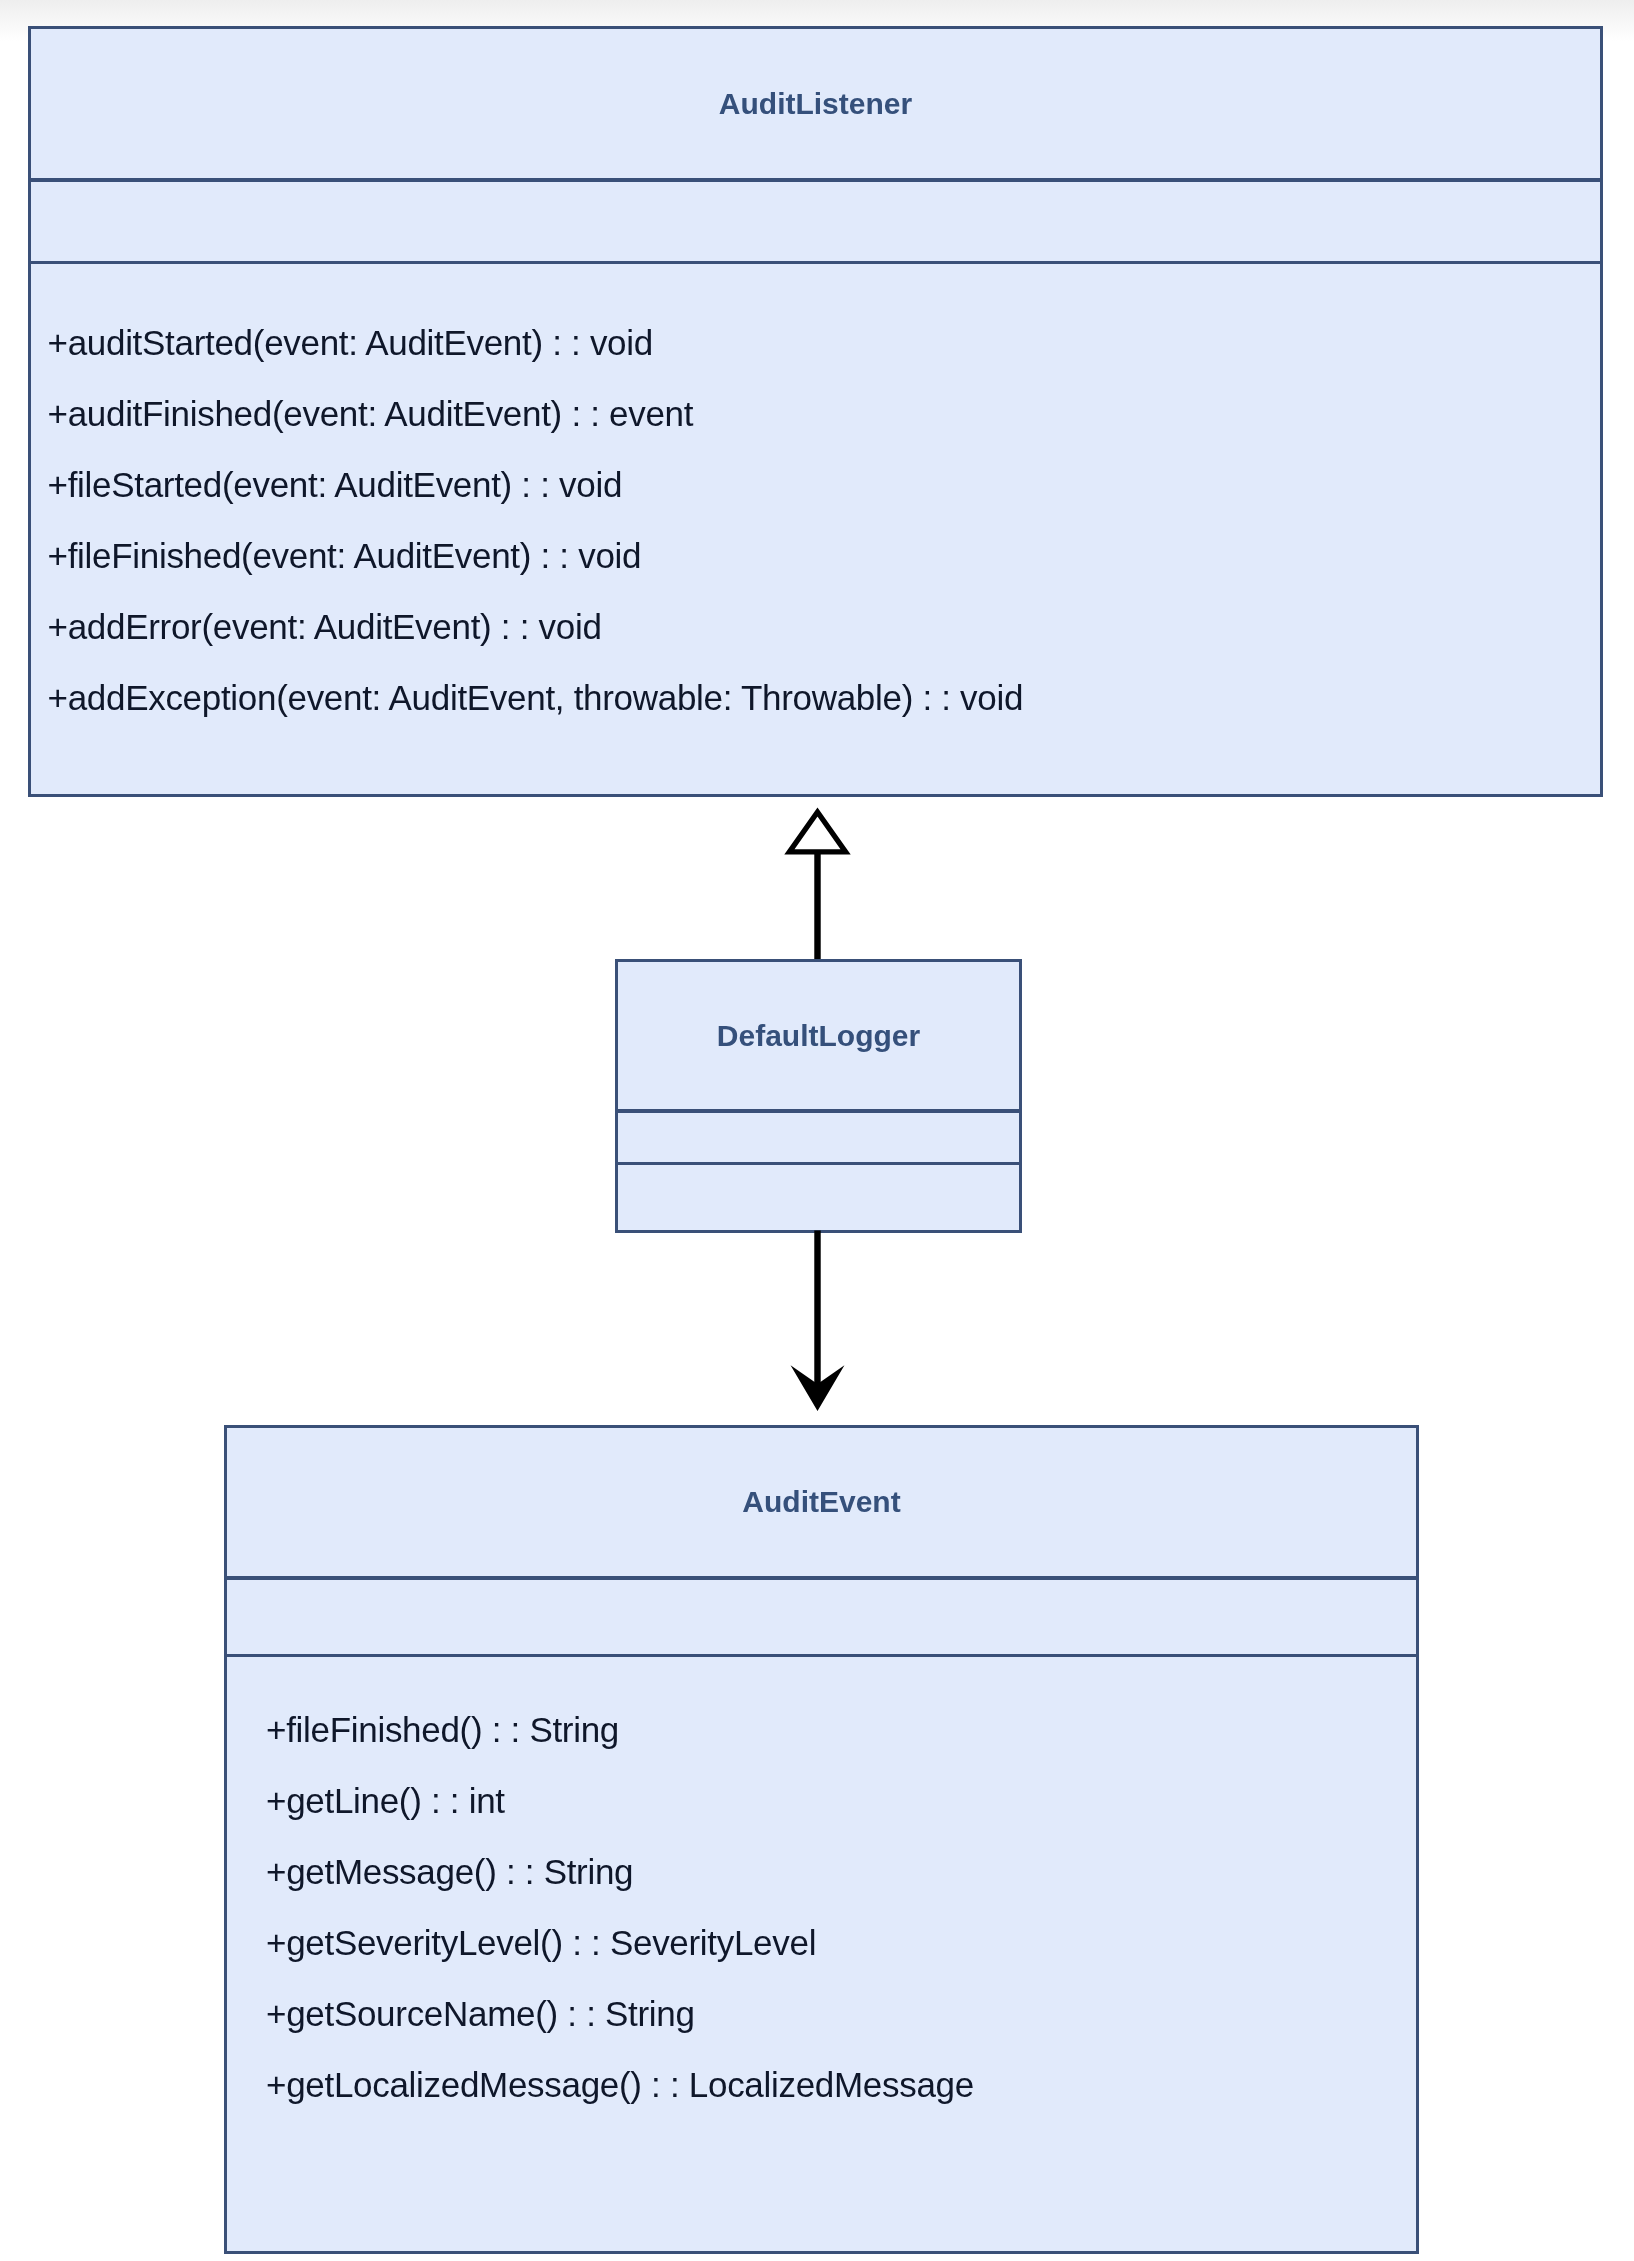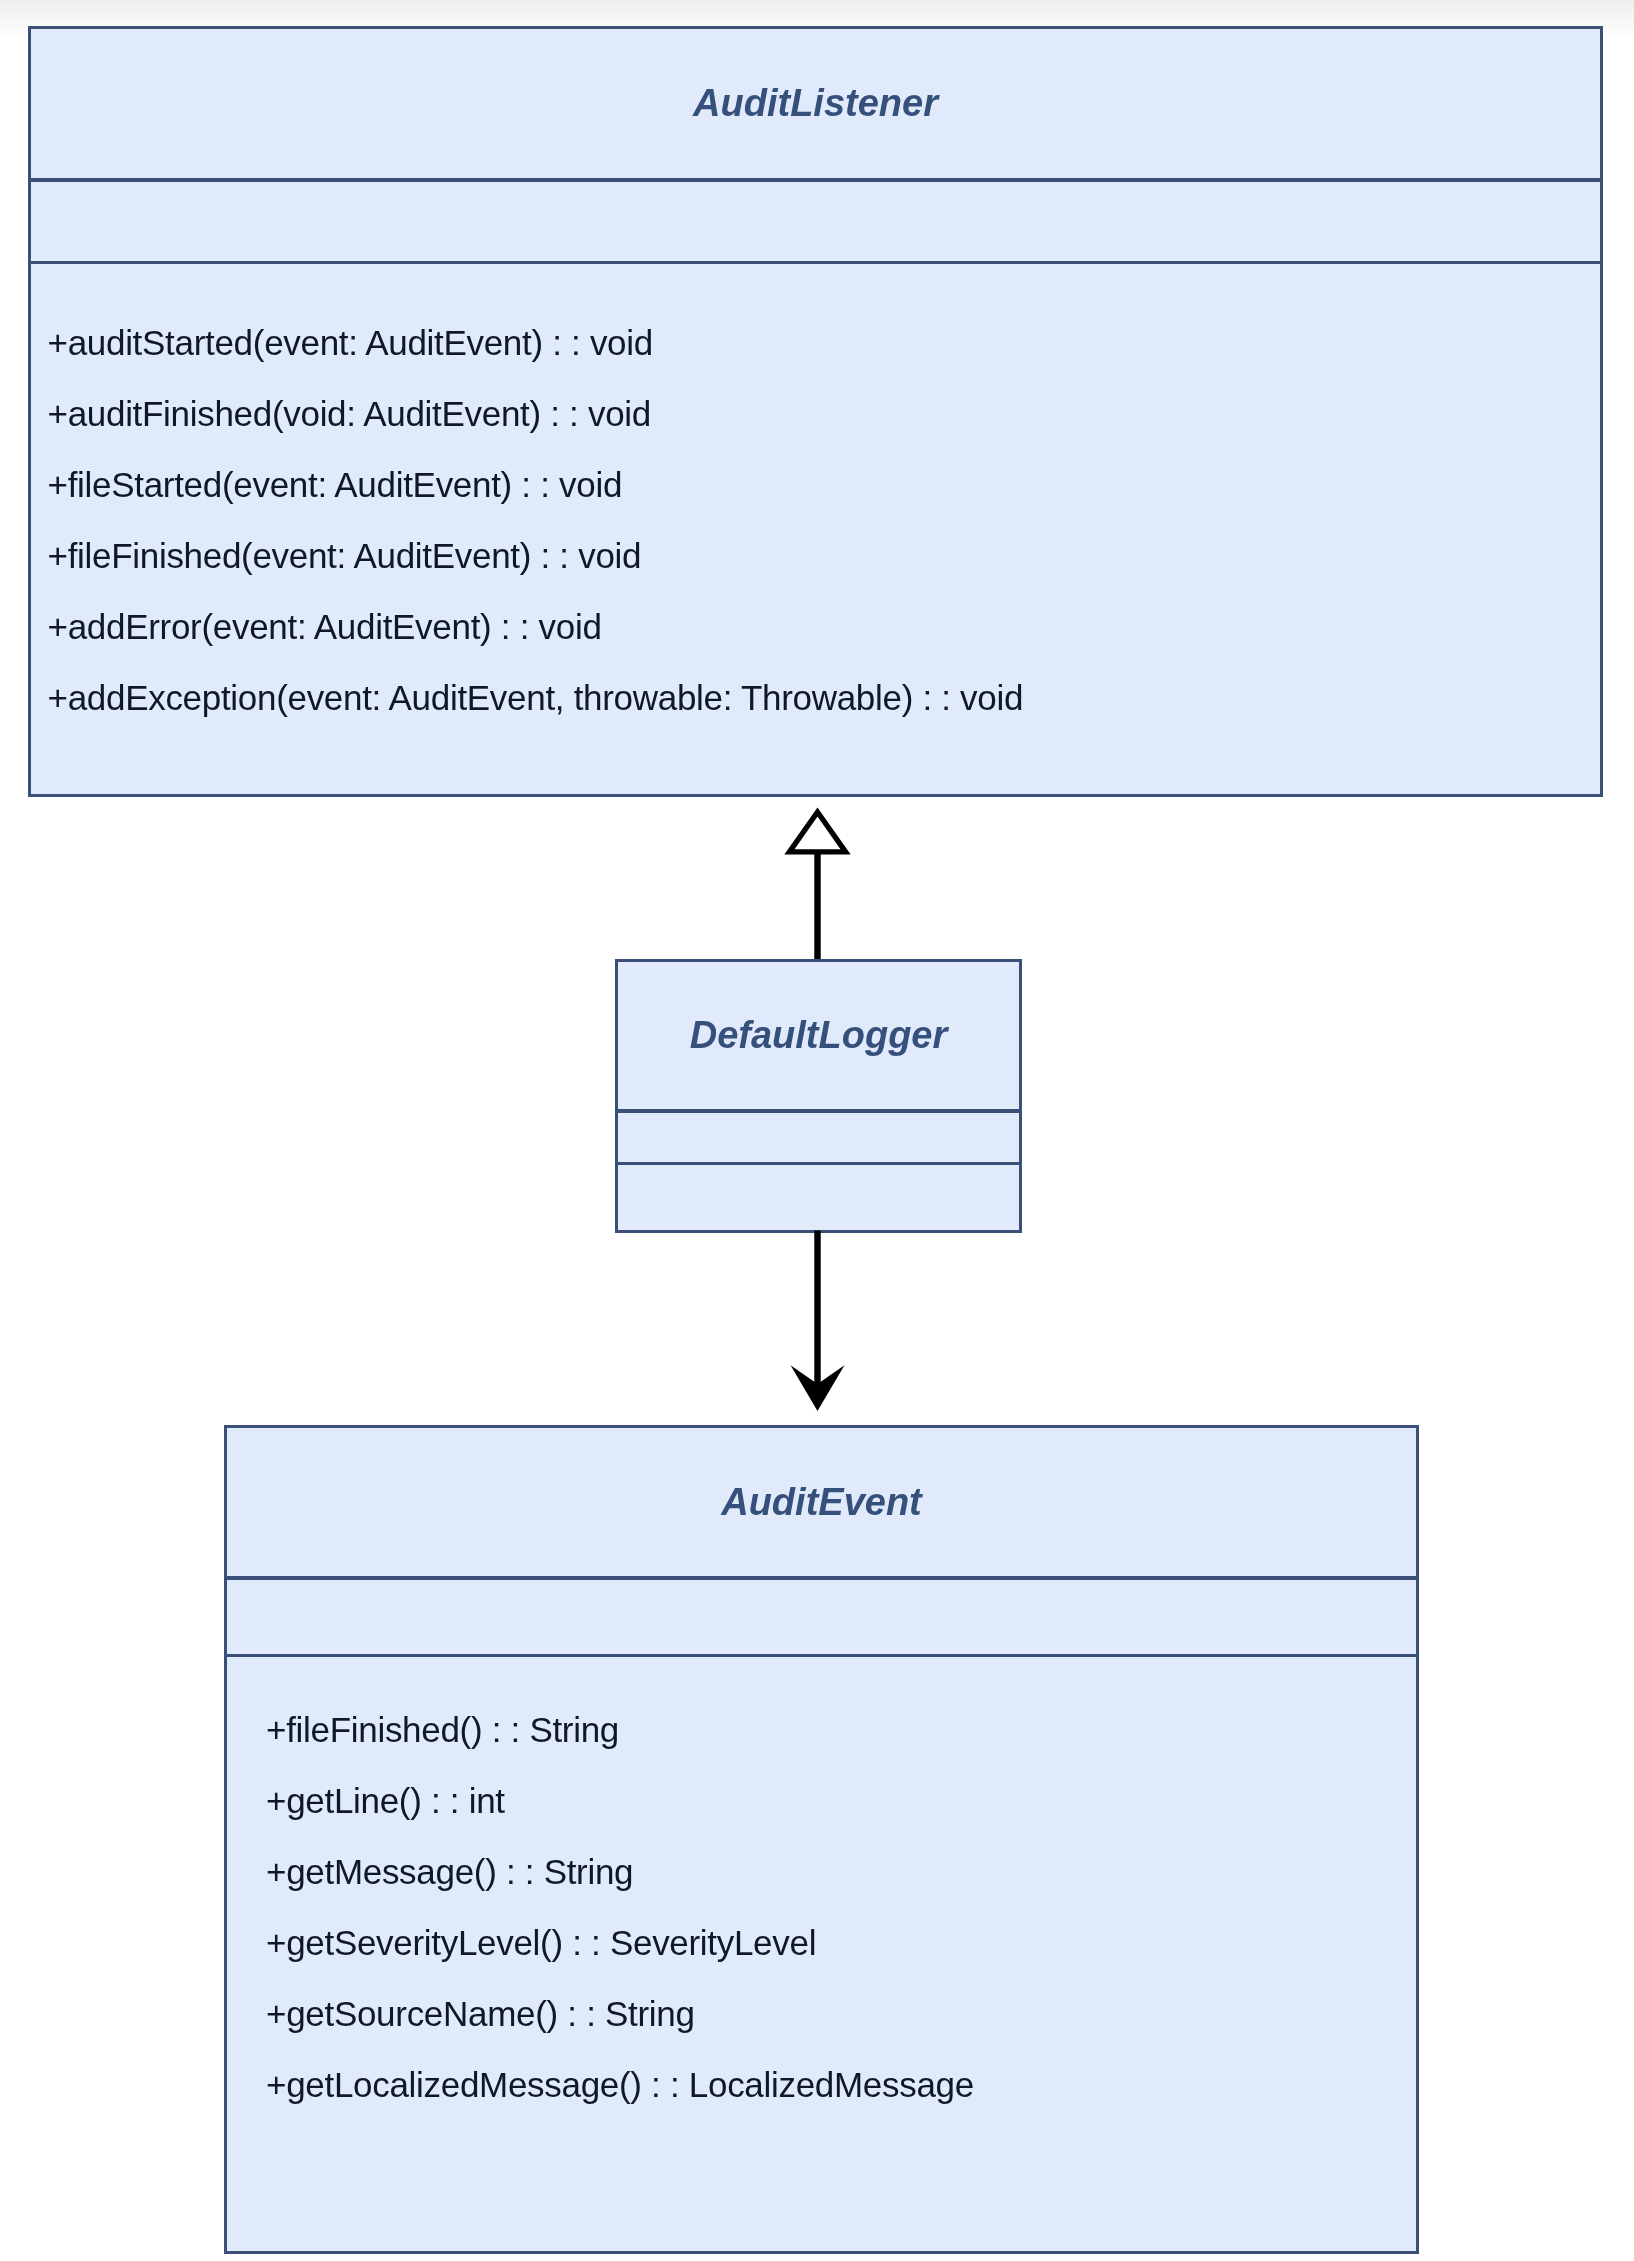--- a/index.html
+++ b/index.html
@@ -25,25 +25,24 @@
   .uml-class .sep{
     height:3.5px;
     background:#3a5078;
     flex:0 0 auto;
   }
   .uml-class .title{
     display:flex;
     align-items:center;
     justify-content:center;
     font-weight:bold;
-    font-size:38px;
+    font-size:30px;
     color:#35507b;
     letter-spacing:0px;
     flex:0 0 auto;
-    font-style:italic;
   }
   .uml-class .attrs{
     flex:0 0 auto;
   }
   .uml-class .methods{
     flex:1 1 auto;
     color:#0f172a;
     font-size:35px;
     letter-spacing:-0.3px;
   }
@@ -81,21 +80,21 @@
 
 <div class="canvas">
 
   <section class="uml-class" id="cls-auditlistener">
     <div class="title">AuditListener</div>
     <div class="sep"></div>
     <div class="attrs"></div>
     <div class="sep"></div>
     <div class="methods">
       <div class="m">+auditStarted(event: AuditEvent) : : void</div>
-      <div class="m">+auditFinished(void: AuditEvent) : : void</div>
+      <div class="m">+auditFinished(event: AuditEvent) : : event</div>
       <div class="m">+fileStarted(event: AuditEvent) : : void</div>
       <div class="m">+fileFinished(event: AuditEvent) : : void</div>
       <div class="m">+addError(event: AuditEvent) : : void</div>
       <div class="m">+addException(event: AuditEvent, throwable: Throwable) : : void</div>
     </div>
   </section>
 
   <svg class="edge" id="edge-realization" width="75" height="155" viewBox="0 0 128 264">
     <line x1="64" y1="80" x2="64" y2="264" stroke="#000000" stroke-width="11"></line>
     <polygon points="64,10 16,78 112,78" fill="#ffffff" stroke="#000000" stroke-width="9" stroke-linejoin="miter"></polygon>

